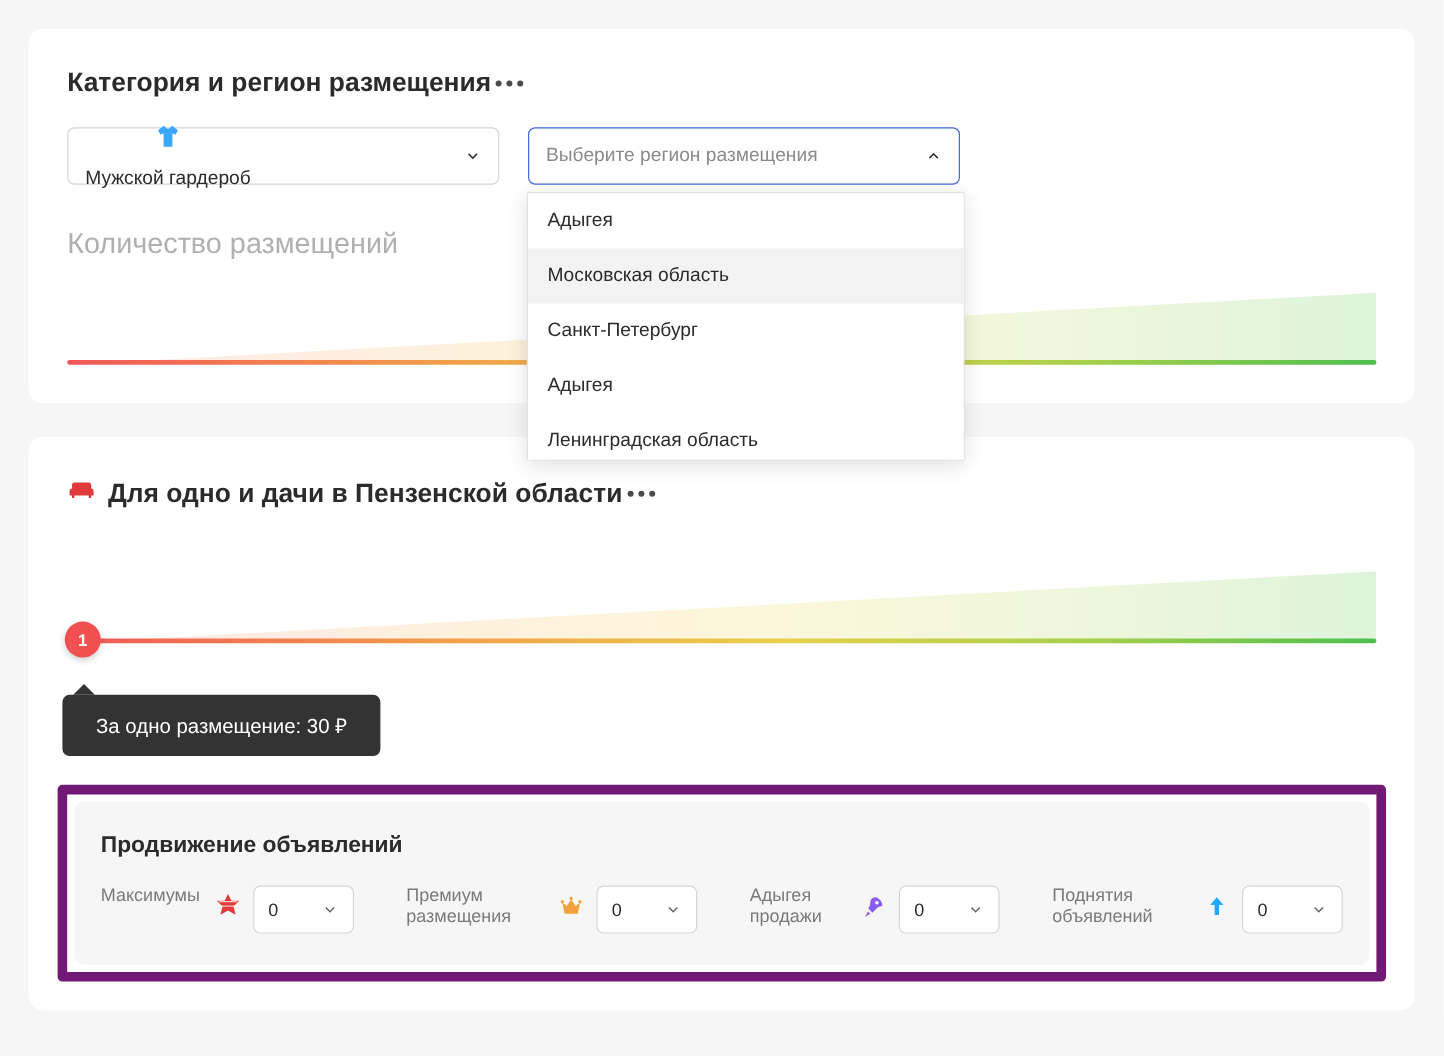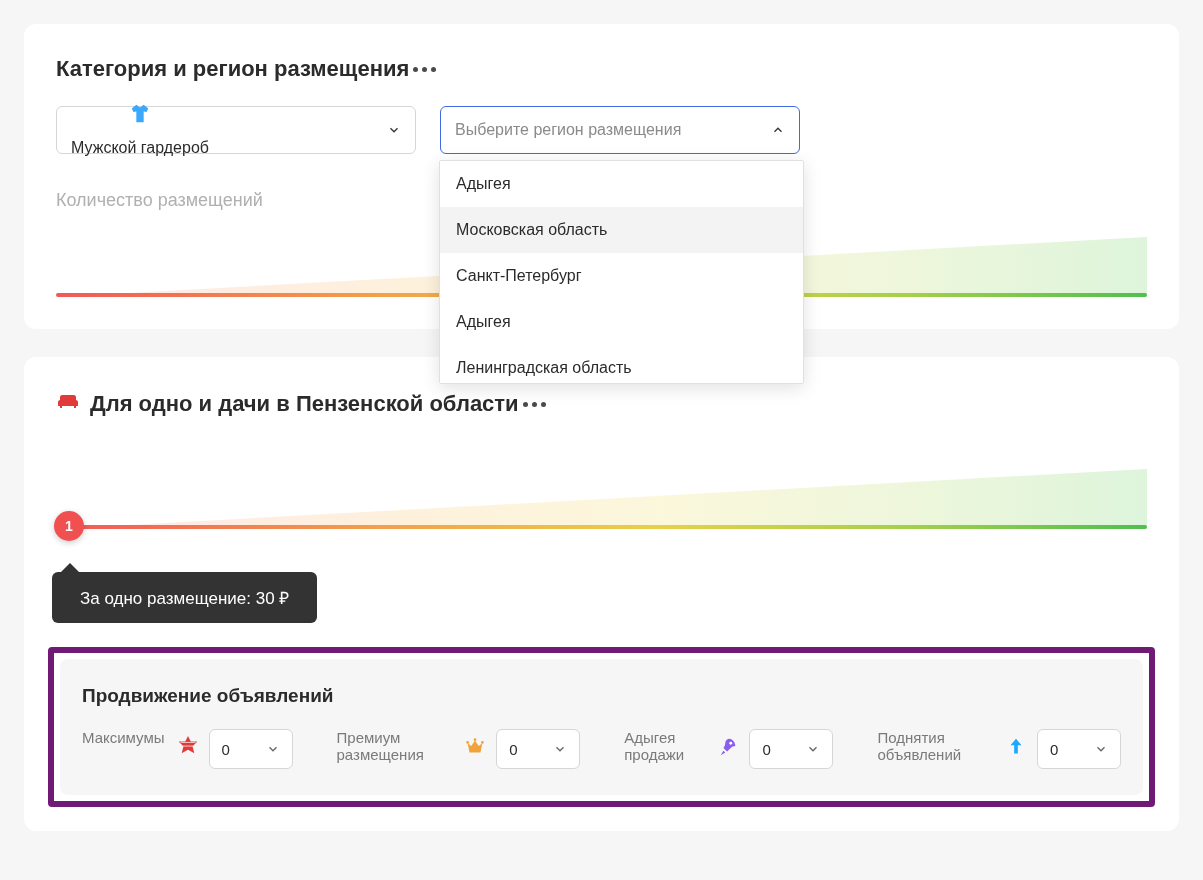--- a/index.html
+++ b/index.html
@@ -100,21 +100,21 @@
   .dropdown-item {
     padding: 14px 16px;
     font-size: 16px;
     color: #2b2b2b;
     cursor: pointer;
   }
   .dropdown-item.hovered {
     background: #f3f3f3;
   }
   .subheading {
-    font-size: 18px;
+    font-size: 24px;
     color: #b0b0b0;
     font-weight: 500;
     margin-bottom: 16px;
   }
   .gradient-slider {
     position: relative;
     height: 60px;
     margin-top: 50px;
   }
   .gradient-triangle {
@@ -179,21 +179,21 @@
   }
   .tooltip-box {
     background: #333;
     color: #fff;
     font-size: 17px;
     padding: 14px 28px;
     border-radius: 6px;
     display: inline-block;
   }
   .promo-highlight {
-    border: 6px solid #701a75;
+    border: 8px solid #701a75;
     border-radius: 4px;
     margin: 24px -8px -8px -8px;
     padding: 6px;
   }
   .promo-box {
     background: #f6f6f6;
     border-radius: 8px;
     padding: 26px 22px;
   }
   .promo-title {

